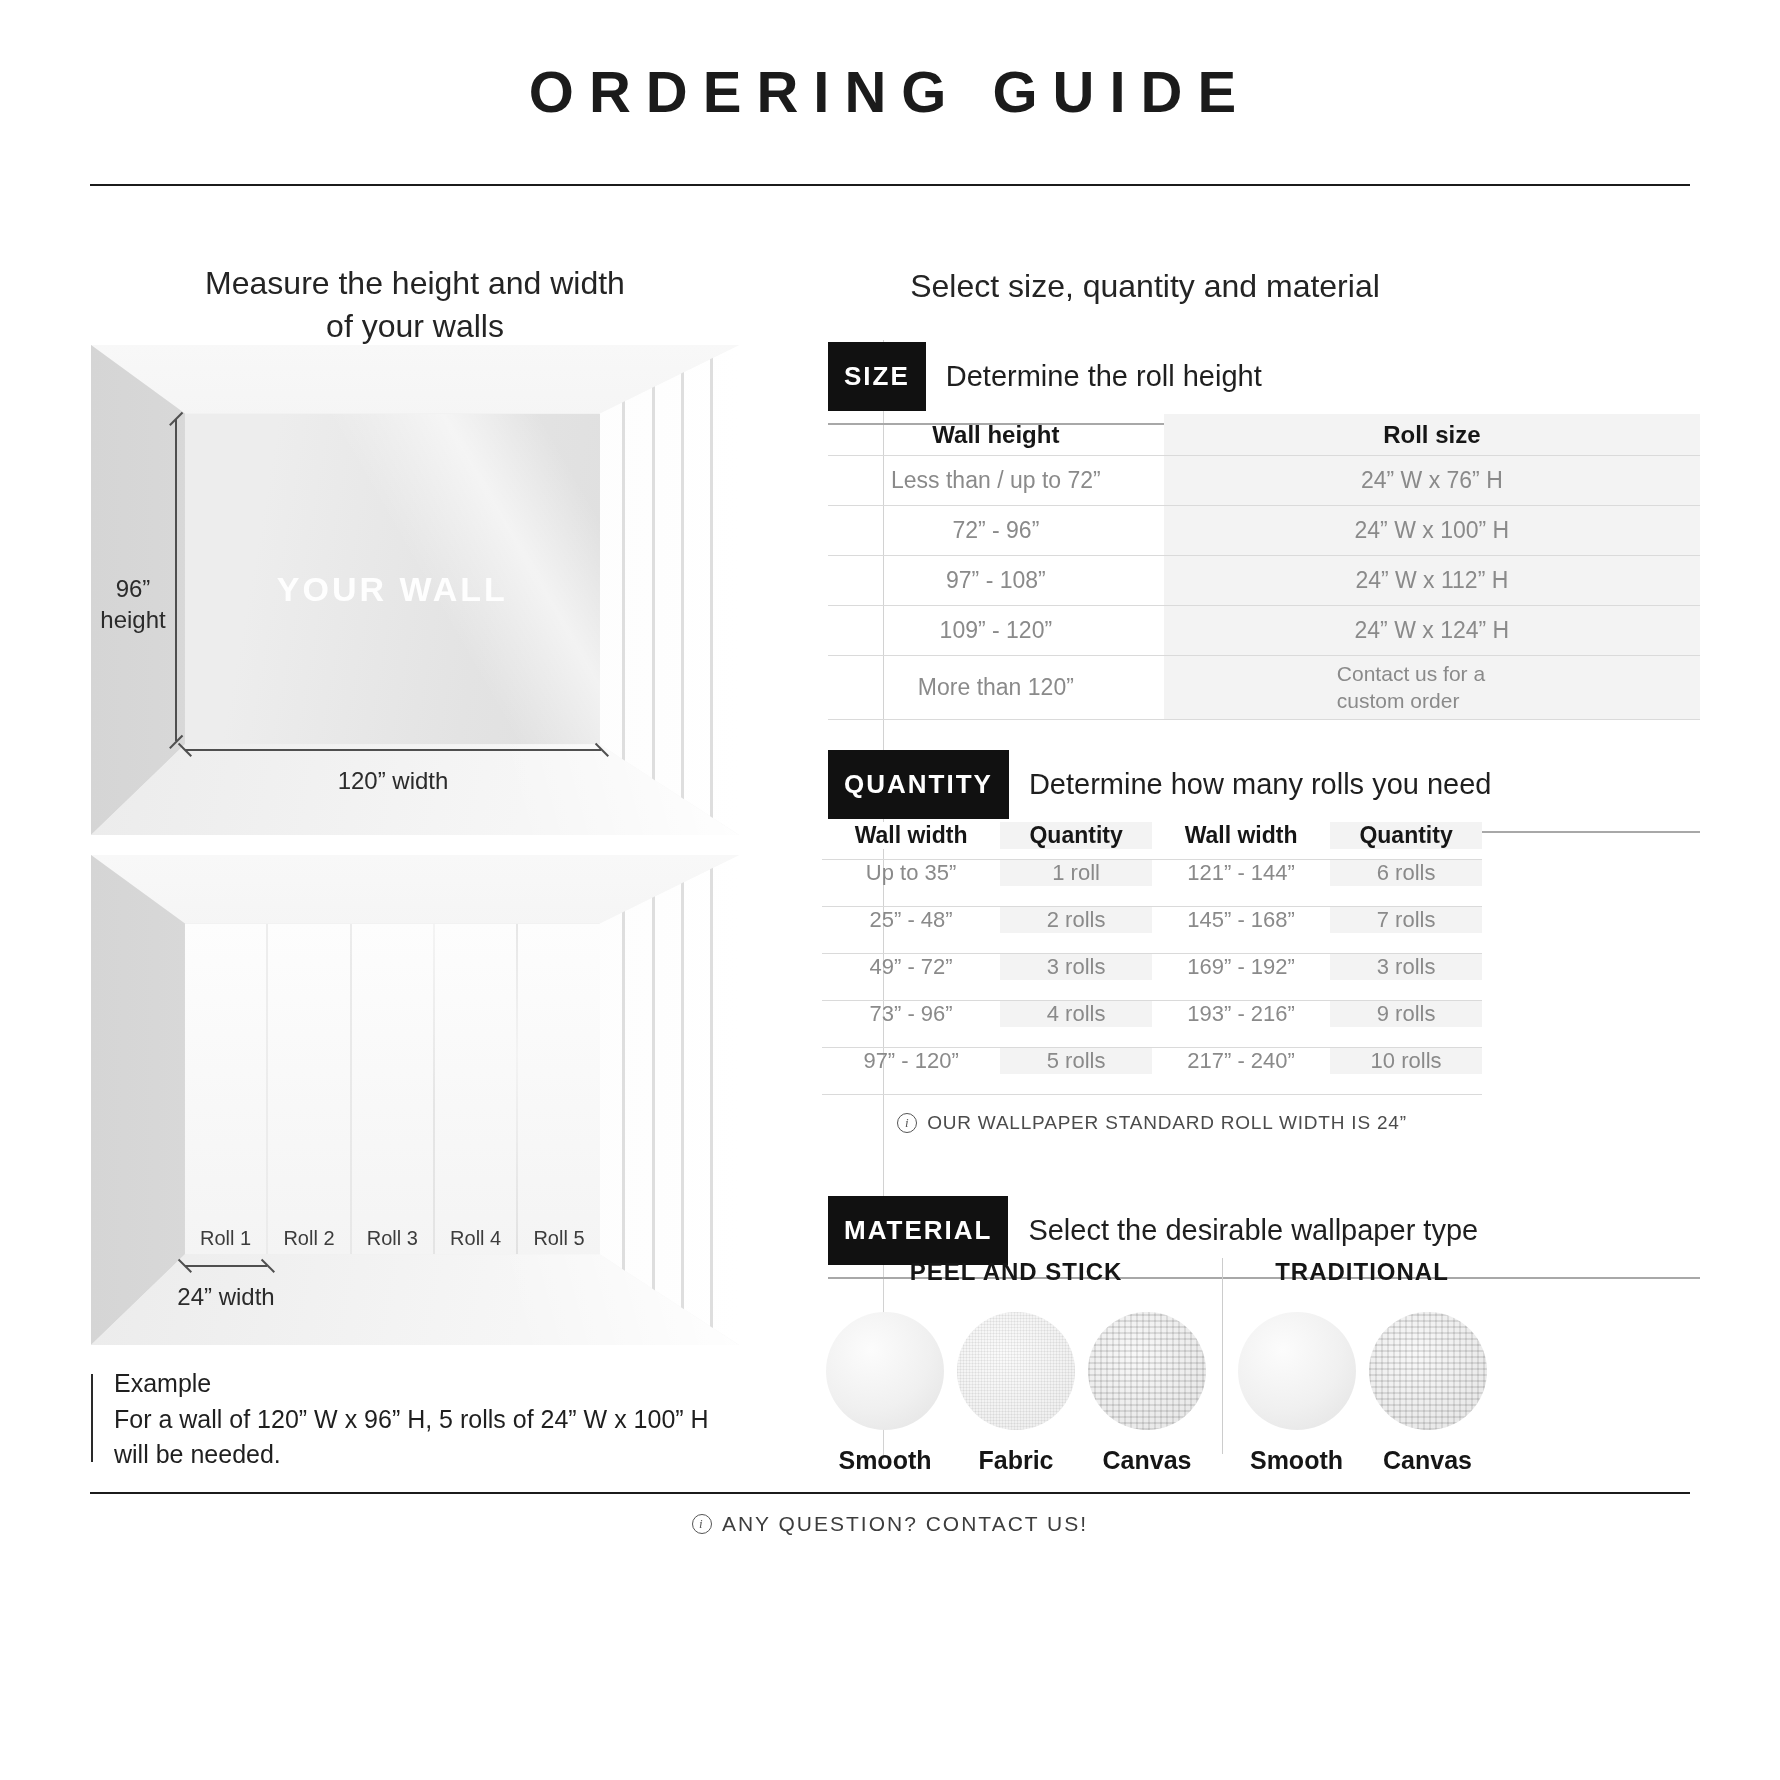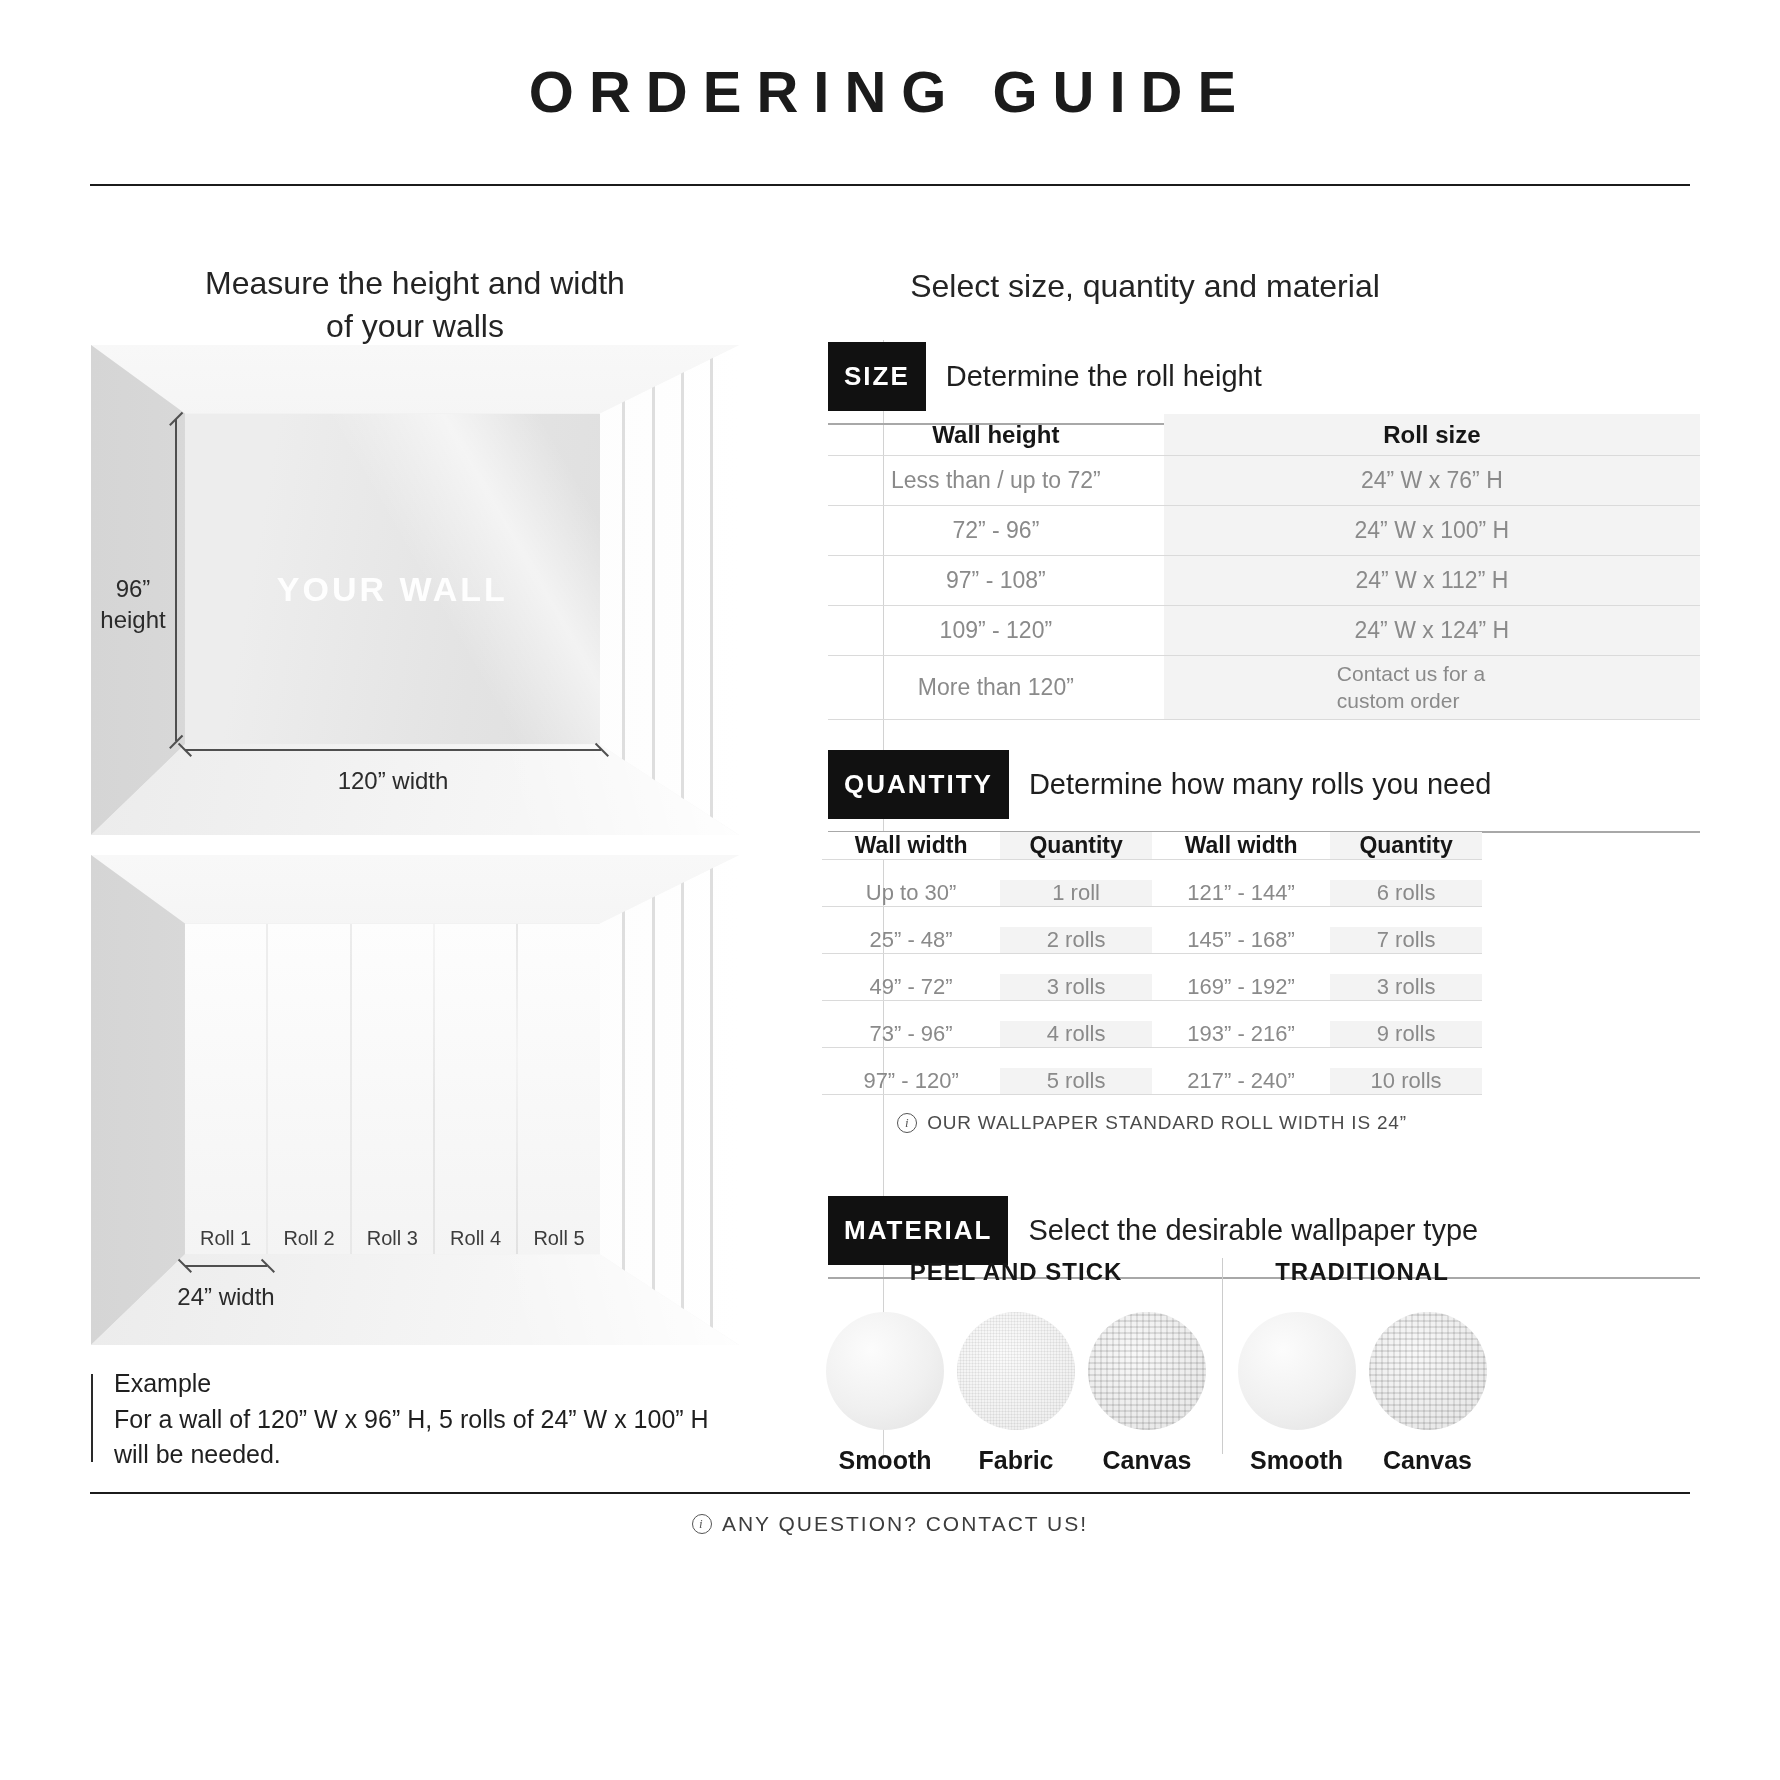--- a/index.html
+++ b/index.html
@@ -93,21 +93,21 @@
   .st-row { display:flex; align-items:stretch; border-bottom:1px solid #dadada; }
   .st-row > div { display:flex; align-items:center; justify-content:center; text-align:left; }
   .st-col1 { width:38.5%; } .st-col2 { width:61.5%; background:#f3f3f3; }
   .st-head { height:42px; } .st-head > div { font-weight:700; color:#161616; font-size:24px; }
   .st-data { height:50px; } .st-data > div { color:#8a8a8a; }
   .st-last { height:64px; }
   .st-last .st-col2 { font-size:21px; line-height:1.25; }
   .narrow { display:block; max-width:190px; }
 
   .q-table { position:absolute; left:822px; top:822px; width:660px; font-size:22px; }
-  .qt-row { display:flex; align-items:flex-end; border-bottom:1px solid #dadada; }
+  .qt-row { display:flex; align-items:flex-start; border-bottom:1px solid #dadada; }
   .qt-row > div { display:flex; align-items:center; justify-content:center; text-align:center; }
   .qt-w { width:27%; } .qt-q { width:23%; background:#f3f3f3; }
   .qt-head { height:38px; } .qt-head > div { font-weight:700; font-size:23px; color:#161616; }
   .qt-head .qt-w { background:#ffffff; }
   .qt-data { height:47px; } .qt-data > div { color:#8a8a8a; }
 
   .q-note { position:absolute; left:822px; top:1112px; width:660px; display:flex; align-items:center;
     justify-content:center; gap:10px; font-size:19px; letter-spacing:0.8px; color:#4b4b4b; }
 
   .info-icon { display:inline-flex; align-items:center; justify-content:center; flex:0 0 auto;
@@ -258,21 +258,21 @@
   </div>
 
   <div class="q-table">
     <div class="qt-row qt-head">
       <div class="qt-w">Wall width</div>
       <div class="qt-q">Quantity</div>
       <div class="qt-w">Wall width</div>
       <div class="qt-q">Quantity</div>
     </div>
     <div class="qt-row qt-data">
-      <div class="qt-w">Up to 30”</div>
+      <div class="qt-w">Up to 35”</div>
       <div class="qt-q">1 roll</div>
       <div class="qt-w">121” - 144”</div>
       <div class="qt-q">6 rolls</div>
     </div>
     <div class="qt-row qt-data">
       <div class="qt-w">25” - 48”</div>
       <div class="qt-q">2 rolls</div>
       <div class="qt-w">145” - 168”</div>
       <div class="qt-q">7 rolls</div>
     </div>

